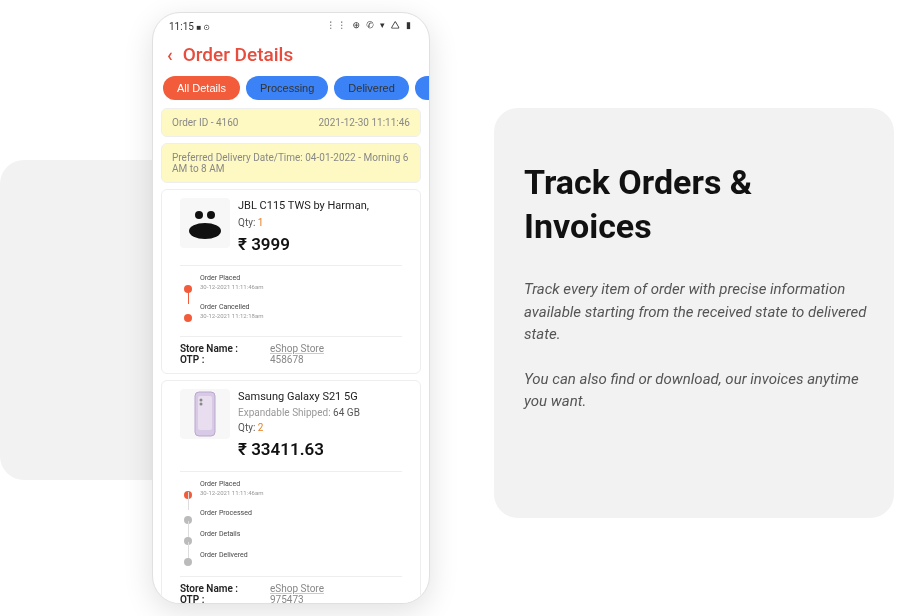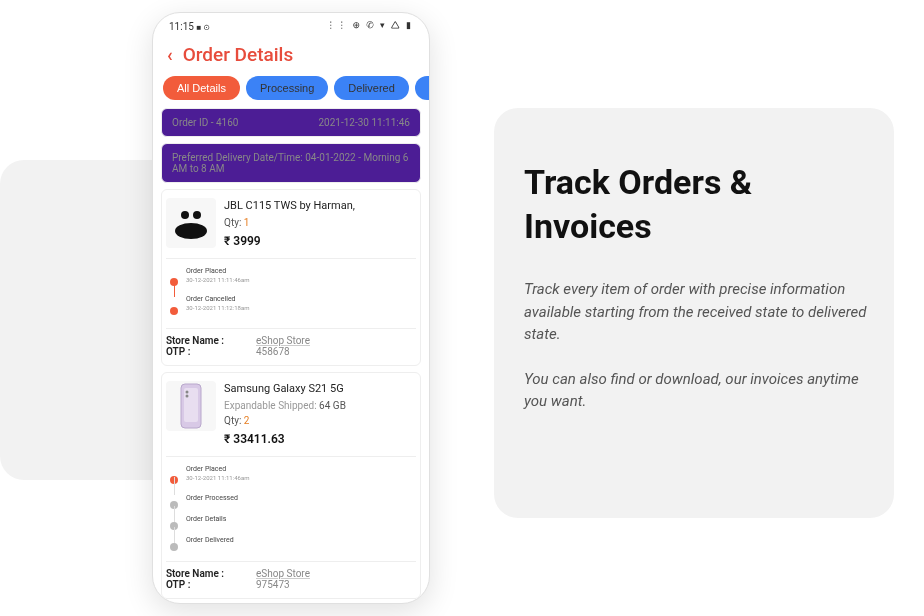--- a/index.html
+++ b/index.html
@@ -99,50 +99,50 @@
   .tab.active {
     background: #f25c3b;
     color: #fff;
   }
   .content {
     flex: 1;
     overflow: hidden;
     padding: 0 8px;
   }
   .card {
-    background: #4c1d95;
+    background: #fef9c3;
     border: 1px solid #eee;
     border-radius: 6px;
     margin-bottom: 6px;
     padding: 8px 10px;
     font-size: 10px;
     color: #888;
   }
   .row-split { display: flex; justify-content: space-between; }
   .item-card {
     background: #fff;
     border: 1px solid #eee;
     border-radius: 6px;
     margin-bottom: 6px;
-    padding: 8px 4px;
+    padding: 8px 18px;
     font-size: 10px;
   }
   .item-head { display: flex; gap: 8px; }
   .thumb {
     width: 50px; height: 50px;
     background: #f7f7f7;
     border-radius: 4px;
     display: flex; align-items: center; justify-content: center;
     font-size: 22px;
   }
   .thumb.phone-img { font-size: 26px; }
   .item-info { flex: 1; color: #555; line-height: 1.5; }
   .item-info .name { color: #222; font-size: 11px; }
   .item-info .hl { color: #e67e22; }
-  .item-info .price { color: #111; font-weight: 600; font-size: 12px; margin-top: 2px; }
+  .item-info .price { color: #111; font-weight: 600; font-size: 17px; margin-top: 2px; }
   .timeline {
     border-top: 1px solid #eee;
     margin-top: 8px;
     padding-top: 8px;
   }
   .tl-row {
     display: flex;
     align-items: center;
     gap: 8px;
     position: relative;

